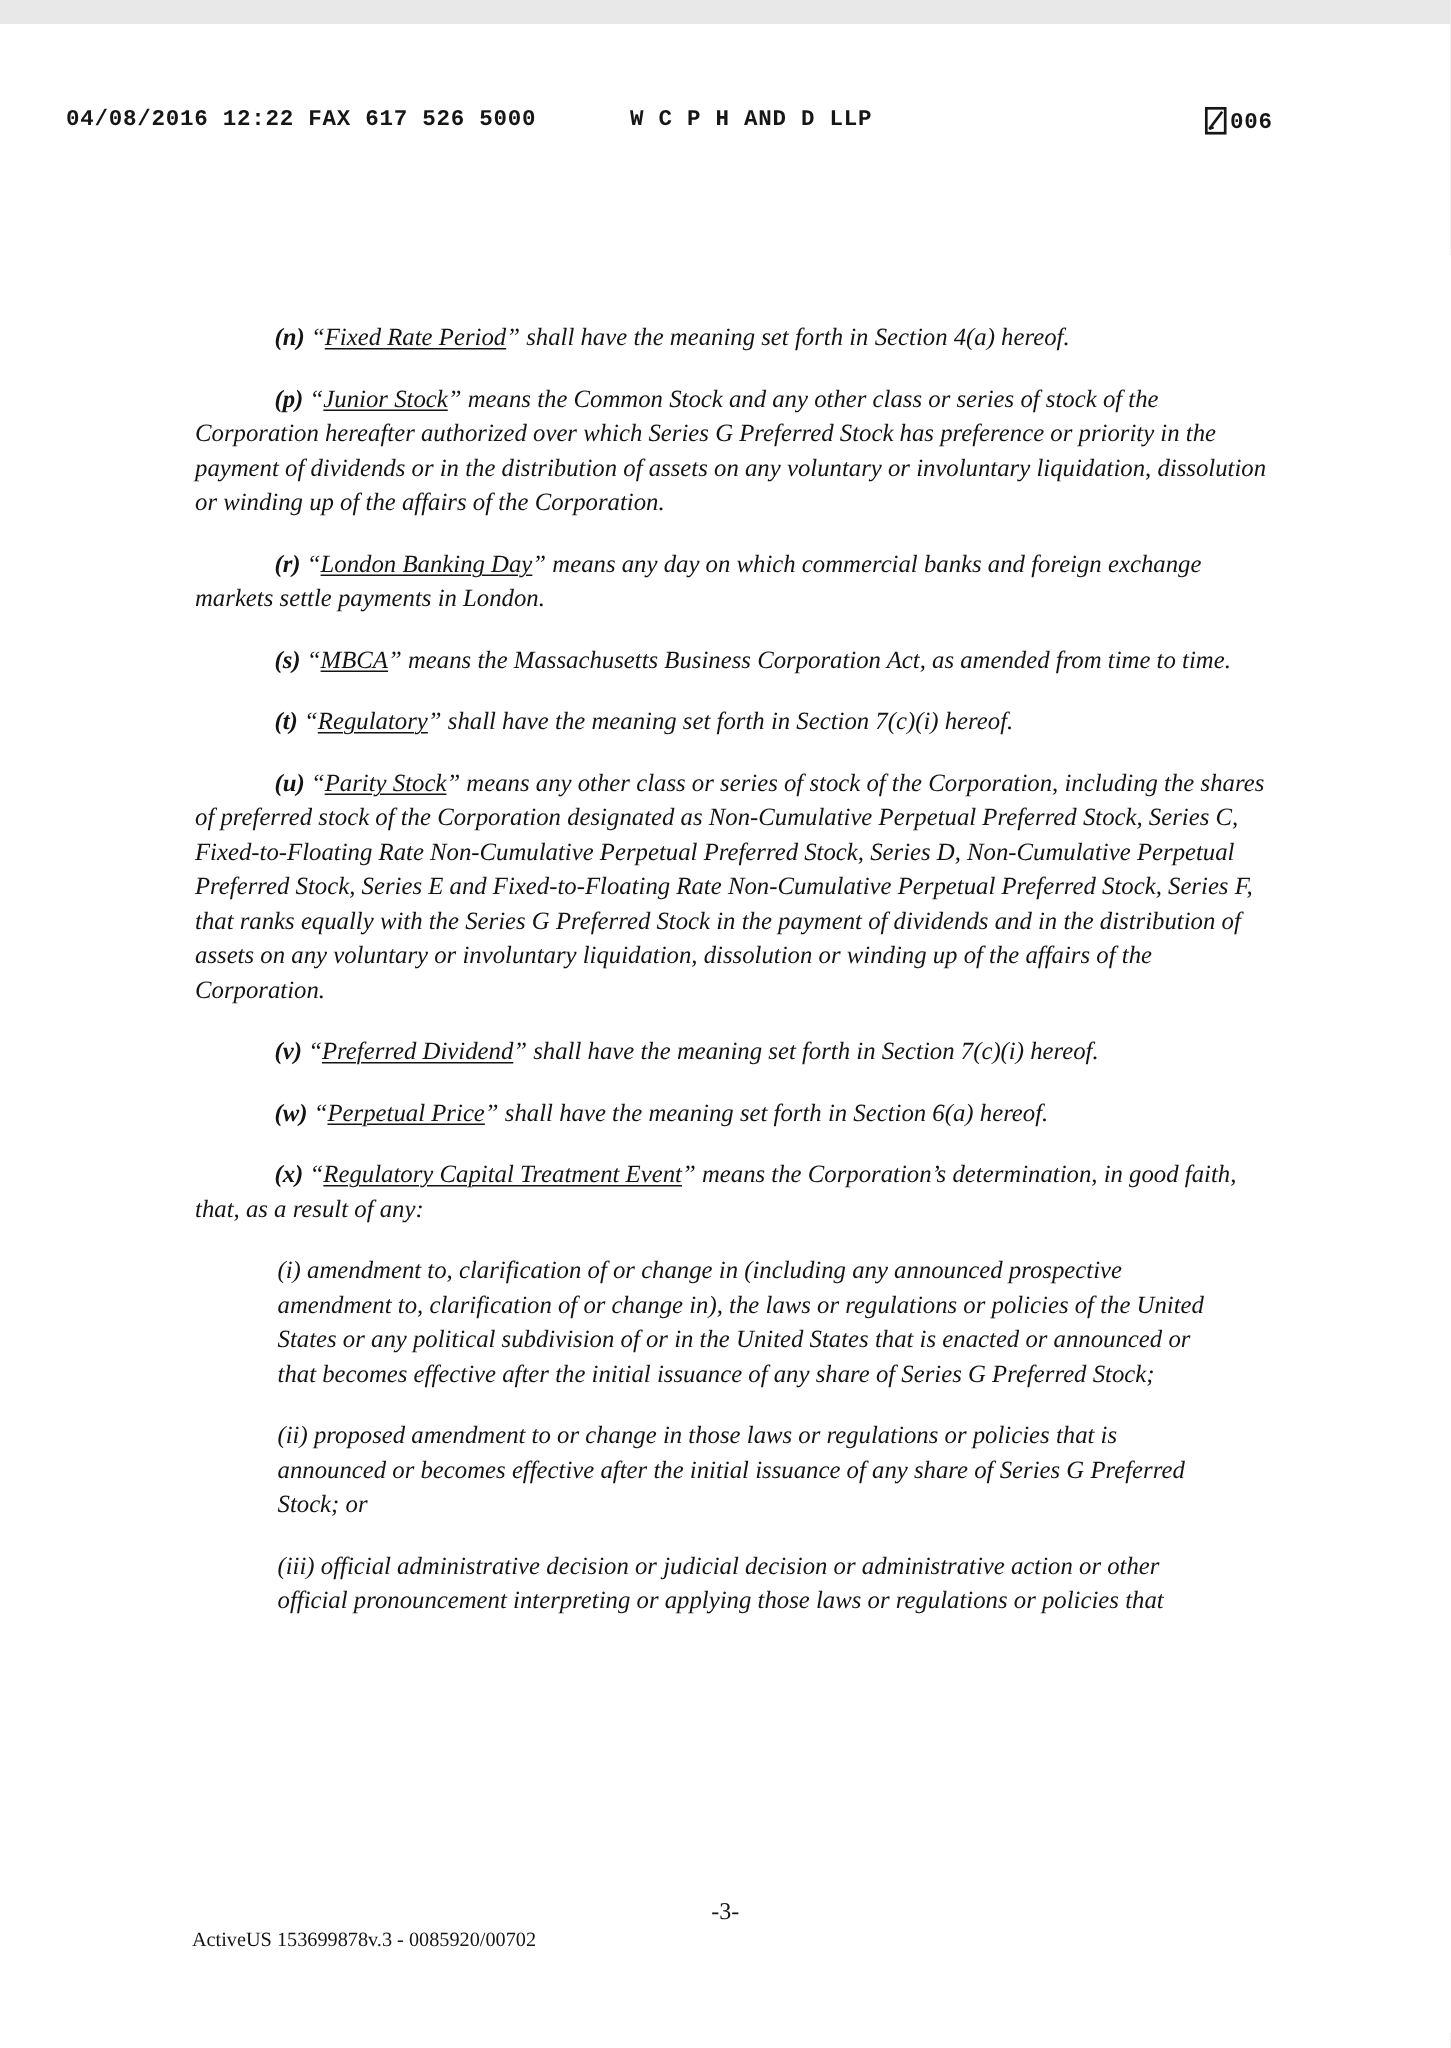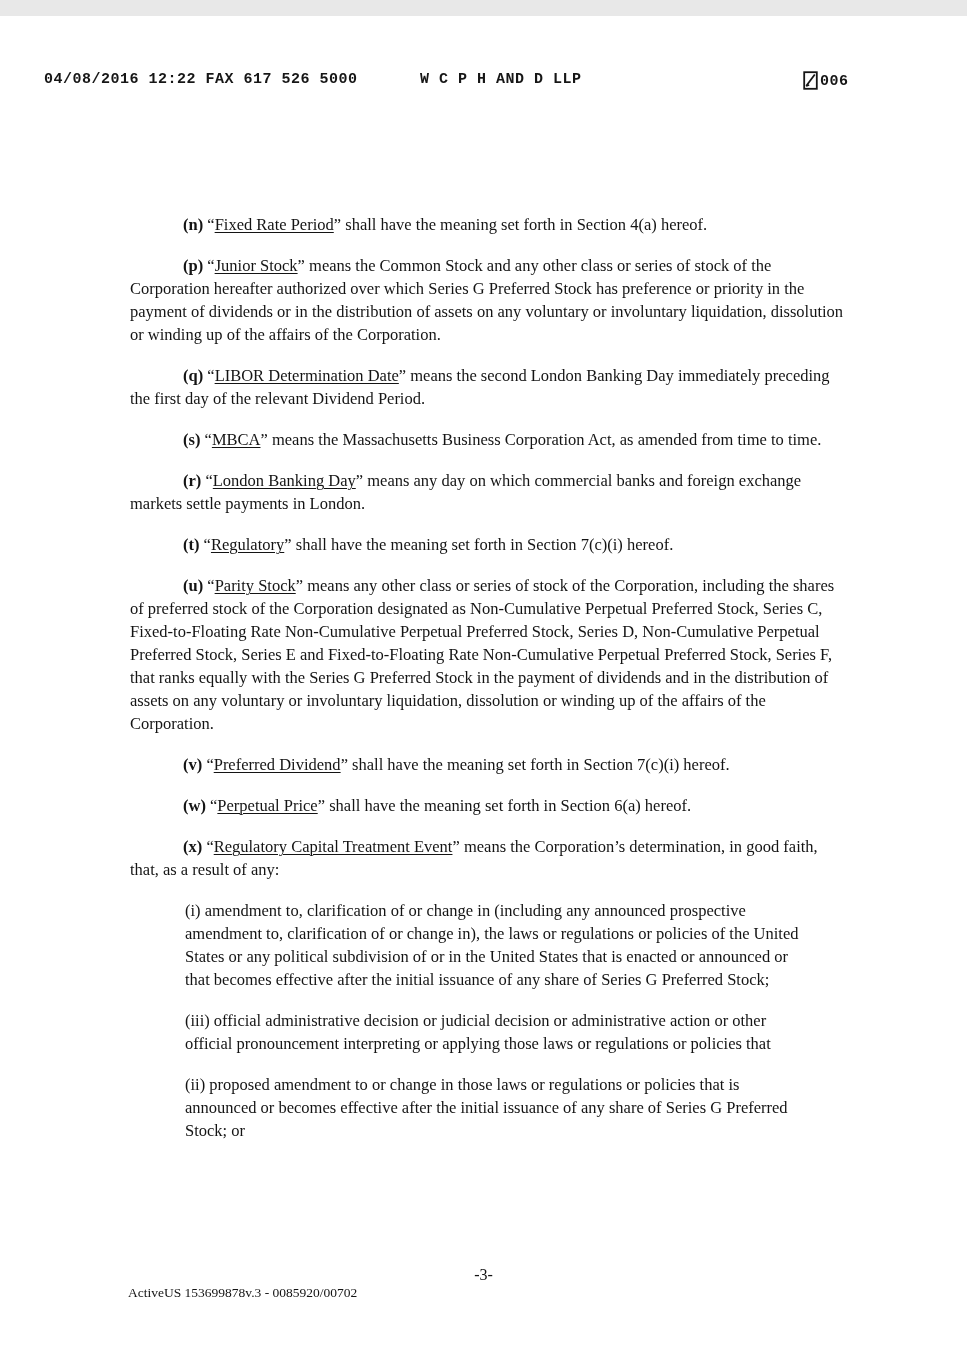--- a/index.html
+++ b/index.html
@@ -32,20 +32,21 @@
   .fax-page-icon { display: inline-block; width: 15px; height: 19px; margin-right: 2px; }
   
   .doc-body {
     position: absolute;
     top: 197px;
     left: 130px;
     width: 716px;
     font-size: 16.5px;
     line-height: 23px;
     text-align: left;
+    font-style: italic;
   }
   p.def {
     margin: 0 0 18px 0;
     text-indent: 53px;
   }
   p.sub {
     margin: 0 40px 18px 55px;
     text-indent: 0;
   }
   .lbl { font-weight: bold; }
@@ -88,40 +89,39 @@
     </span>
   </div>
 
   <div class="doc-body">
 
     <p class="def"><span class="lbl">(n)</span> <span>“</span><span class="term">Fixed Rate Period</span><span>”</span><span> shall have the meaning set forth in Section 4(a) hereof.</span></p>
 
 
     <p class="def"><span class="lbl">(p)</span> <span>“</span><span class="term">Junior Stock</span><span>”</span><span> means the Common Stock and any other class or series of stock of the Corporation hereafter authorized over which Series G Preferred Stock has preference or priority in the payment of dividends or in the distribution of assets on any voluntary or involuntary liquidation, dissolution or winding up of the affairs of the Corporation.</span></p>
 
-    <p class="def"><span class="lbl">(q)</span> <span>“</span><span class="term">LIBOR Determination Date</span><span>”</span><span> means the second London Banking Day immediately preceding the first day of the relevant Dividend Period.</span></p>
+
+    <p class="def"><span class="lbl">(r)</span> <span>“</span><span class="term">London Banking Day</span><span>”</span><span> means any day on which commercial banks and foreign exchange markets settle payments in London.</span></p>
 
     <p class="def"><span class="lbl">(s)</span> <span>“</span><span class="term">MBCA</span><span>”</span><span> means the Massachusetts Business Corporation Act, as amended from time to time.</span></p>
-
-    <p class="def"><span class="lbl">(r)</span> <span>“</span><span class="term">London Banking Day</span><span>”</span><span> means any day on which commercial banks and foreign exchange markets settle payments in London.</span></p>
 
     <p class="def"><span class="lbl">(t)</span> <span>“</span><span class="term">Regulatory</span><span>”</span><span> shall have the meaning set forth in Section 7(c)(i) hereof.</span></p>
 
     <p class="def"><span class="lbl">(u)</span> <span>“</span><span class="term">Parity Stock</span><span>”</span><span> means any other class or series of stock of the Corporation, including the shares of preferred stock of the Corporation designated as Non-Cumulative Perpetual Preferred Stock, Series C, Fixed-to-Floating Rate Non-Cumulative Perpetual Preferred Stock, Series D, Non-Cumulative Perpetual Preferred Stock, Series E and Fixed-to-Floating Rate Non-Cumulative Perpetual Preferred Stock, Series F, that ranks equally with the Series G Preferred Stock in the payment of dividends and in the distribution of assets on any voluntary or involuntary liquidation, dissolution or winding up of the affairs of the Corporation.</span></p>
 
     <p class="def"><span class="lbl">(v)</span> <span>“</span><span class="term">Preferred Dividend</span><span>”</span><span> shall have the meaning set forth in Section 7(c)(i) hereof.</span></p>
 
     <p class="def"><span class="lbl">(w)</span> <span>“</span><span class="term">Perpetual Price</span><span>”</span><span> shall have the meaning set forth in Section 6(a) hereof.</span></p>
 
     <p class="def"><span class="lbl">(x)</span> <span>“</span><span class="term">Regulatory Capital Treatment Event</span><span>”</span><span> means the Corporation’s determination, in good faith, that, as a result of any:</span></p>
 
     <p class="sub"><span>(i) amendment to, clarification of or change in (including any announced prospective amendment to, clarification of or change in), the laws or regulations or policies of the United States or any political subdivision of or in the United States that is enacted or announced or that becomes effective after the initial issuance of any share of Series G Preferred Stock;</span></p>
 
+    <p class="sub"><span>(ii) proposed amendment to or change in those laws or regulations or policies that is announced or becomes effective after the initial issuance of any share of Series G Preferred Stock; or</span></p>
+
     <p class="sub"><span>(iii) official administrative decision or judicial decision or administrative action or other official pronouncement interpreting or applying those laws or regulations or policies that</span></p>
-
-    <p class="sub"><span>(ii) proposed amendment to or change in those laws or regulations or policies that is announced or becomes effective after the initial issuance of any share of Series G Preferred Stock; or</span></p>
 
   </div>
 
   <div class="footer-page">-3-</div>
   <div class="footer-docid">ActiveUS 153699878v.3 - 0085920/00702</div>
 
 </div>
 
 </body></html>

